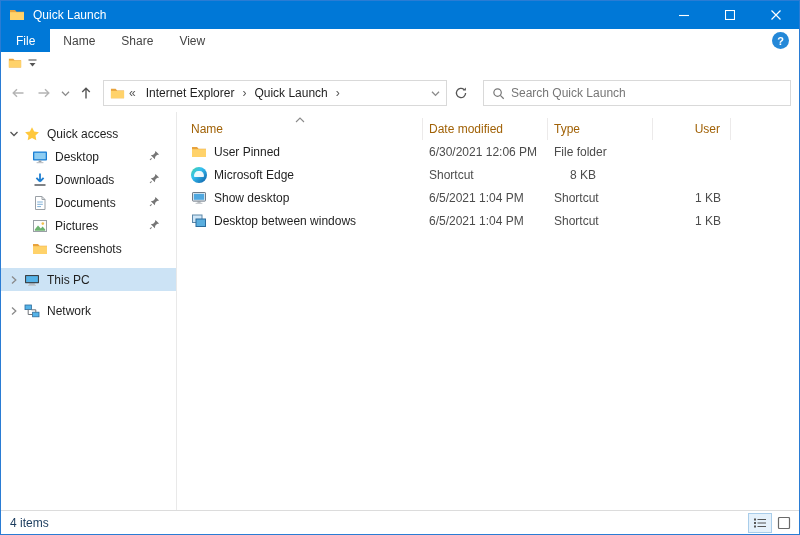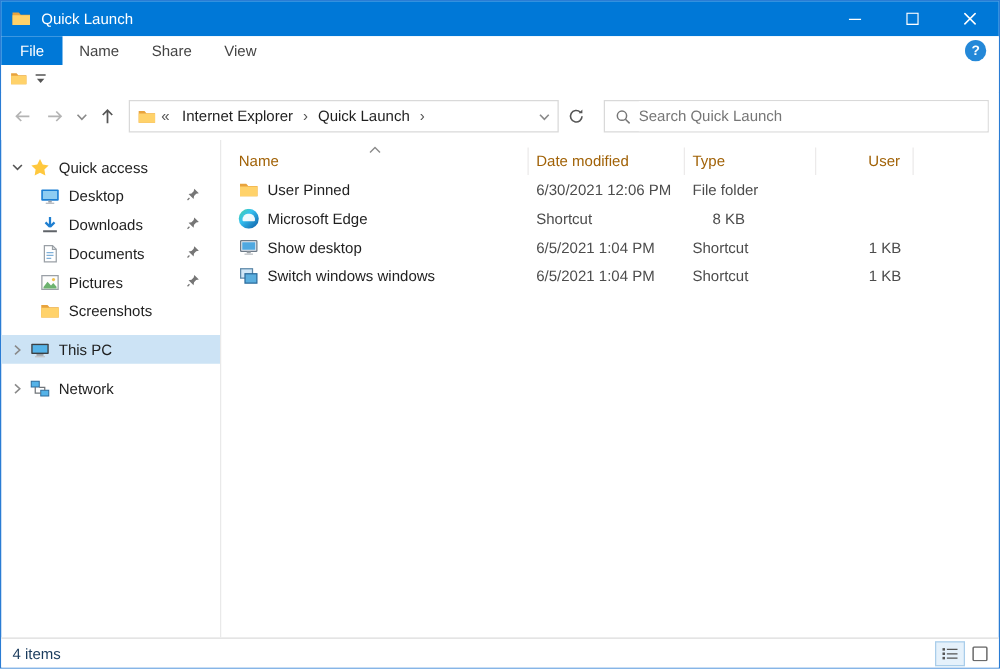--- a/index.html
+++ b/index.html
@@ -395,21 +395,21 @@
         </div>
 
         <div class="frow">
           <div class="cell-name">
             <span style="display:flex;">
               <svg class="icon16" viewBox="0 0 16 16">
                   <rect x="1.5" y="2" width="9.5" height="7.5" fill="#cfe6f7" stroke="#5c87a8"></rect>
                   <rect x="5" y="6" width="9.5" height="7.5" fill="#5aaede" stroke="#2b6b9c"></rect>
                 </svg>
             </span>
-            <span>Switch windows windows</span>
+            <span>Desktop between windows</span>
           </div>
           <div class="cell-date">6/5/2021 1:04 PM</div>
           <div class="cell-type">Shortcut</div>
           <div class="cell-size">1 KB</div>
         </div>
 
       </div>
     </main>
   </div>
 

